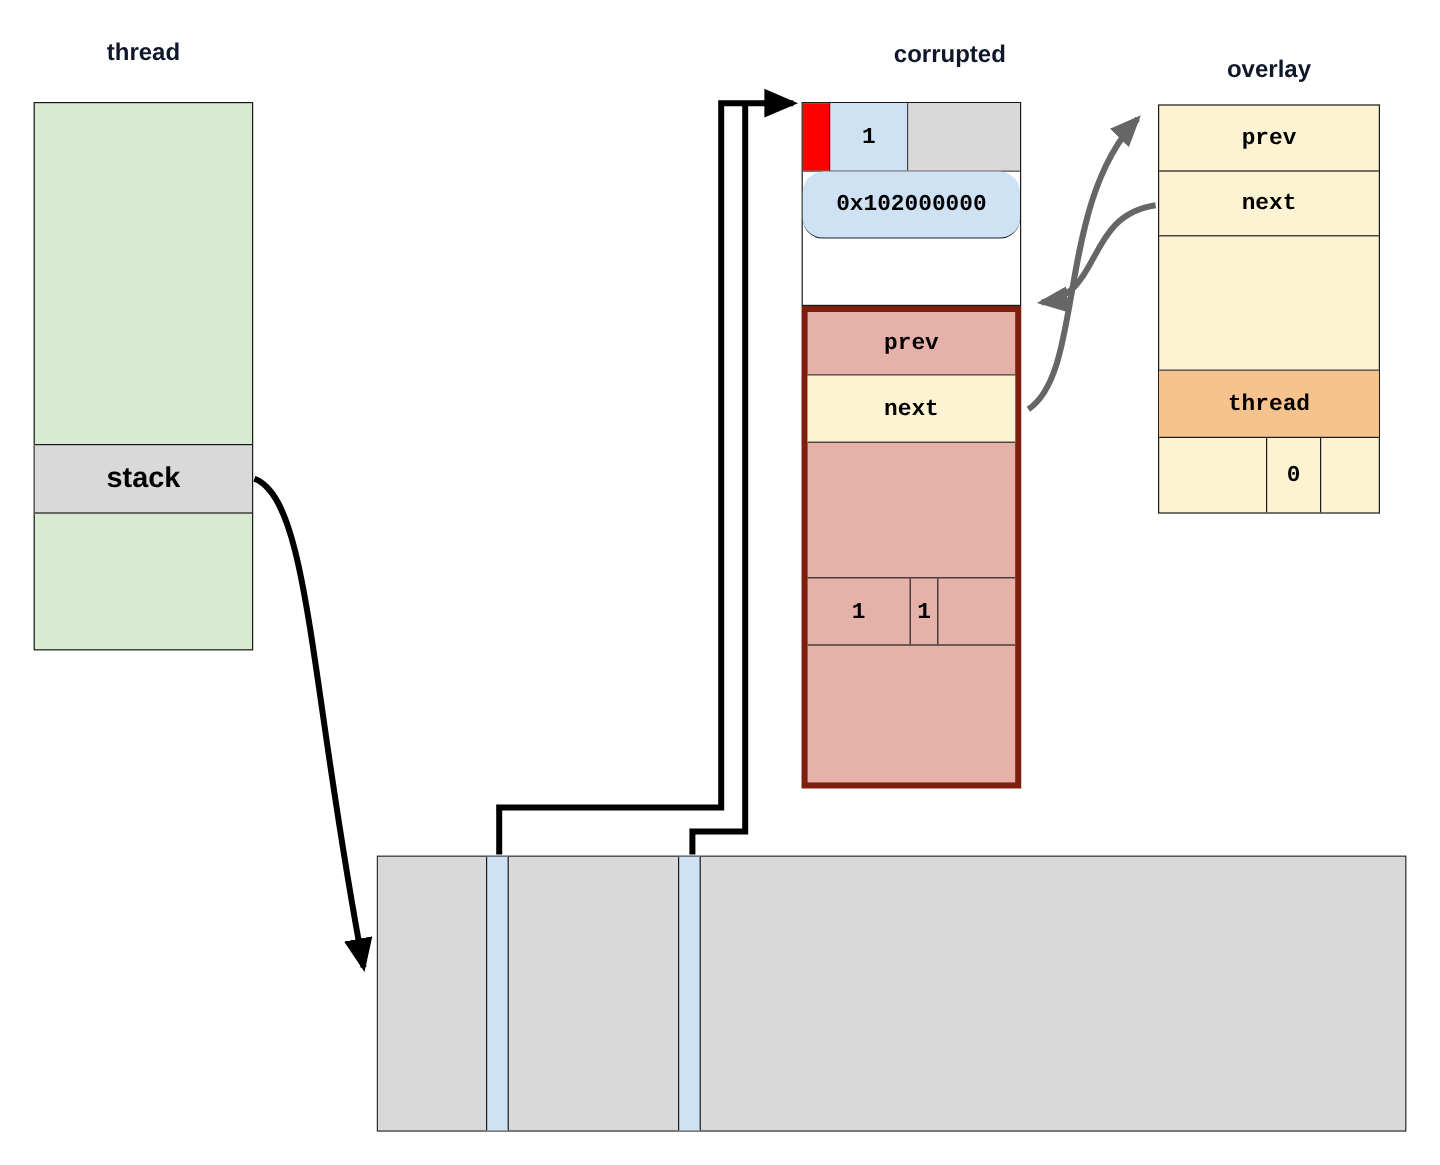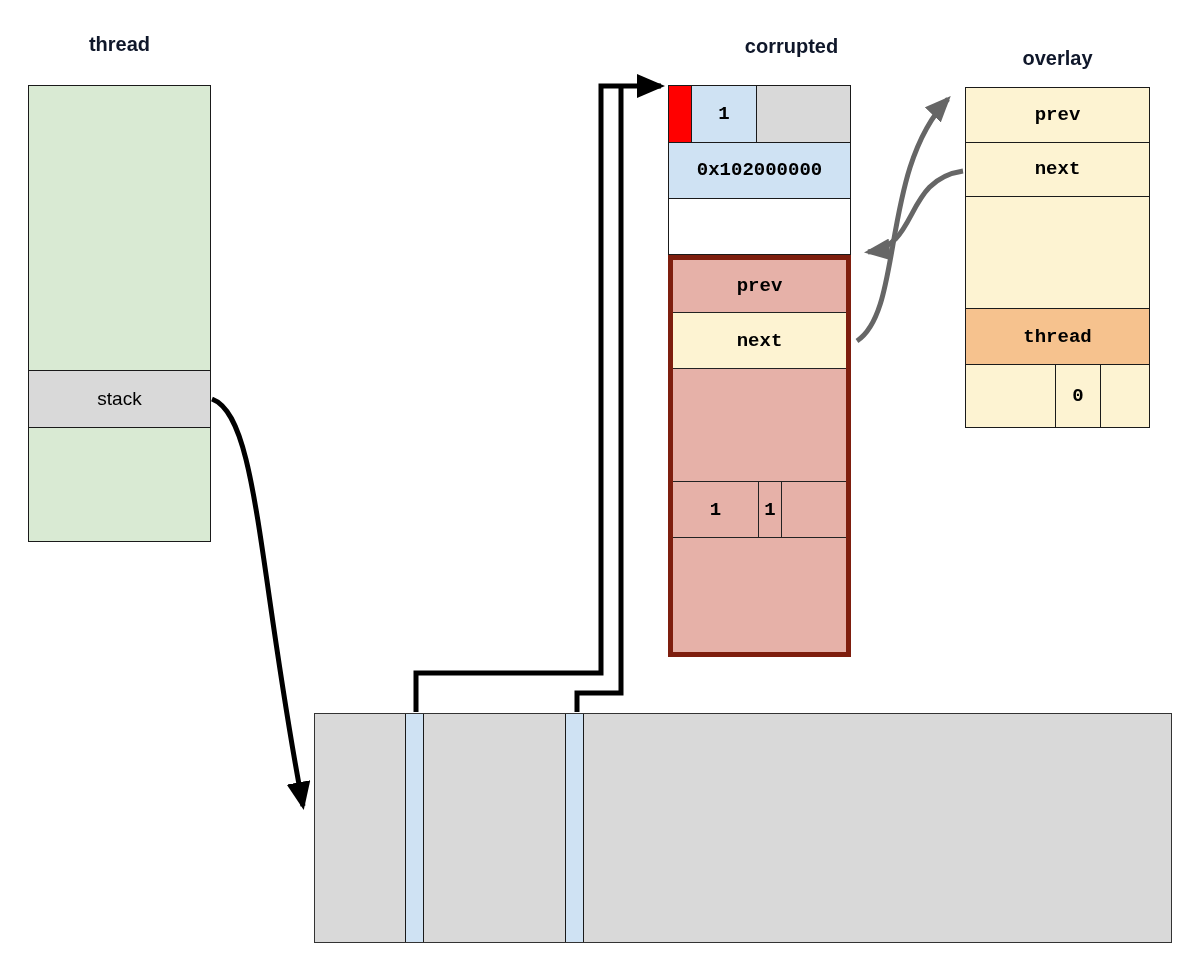--- a/index.html
+++ b/index.html
@@ -27,30 +27,30 @@
     display:flex;align-items:center;justify-content:center;
     box-sizing:border-box;
   }
   .box{position:absolute;box-sizing:border-box;}
 
   
   #thread-box{left:28px;top:85px;width:183px;height:457px;background:#d9ead3;border:1.5px solid #1a1a1a;}
   #stack-band{position:absolute;left:0;right:0;top:284px;height:58px;background:#d9d9d9;
     border-top:1.5px solid #1a1a1a;border-bottom:1.5px solid #1a1a1a;
     display:flex;align-items:center;justify-content:center;
-    font-weight:normal;font-size:19px;box-sizing:border-box;}
+    font-weight:bold;font-size:24px;box-sizing:border-box;}
 
   
   #corrupted-header{left:668px;top:85px;width:183px;height:170px;border:1.5px solid #1a1a1a;display:flex;flex-direction:column;}
   .ch-row{box-sizing:border-box;display:flex;}
   #ch-row1{height:56.5px;border-bottom:1.5px solid #1a1a1a;}
   #ch-red{width:23px;background:#ff0000;border-right:1.5px solid #1a1a1a;box-sizing:border-box;}
   #ch-one{width:65px;background:#cfe2f3;border-right:1.5px solid #1a1a1a;}
   #ch-spare{flex:1;background:#d9d9d9;}
-  #ch-row2{height:56.5px;border-bottom:1.5px solid #1a1a1a;background:#cfe2f3;align-items:center;justify-content:center;}
+  #ch-row2{height:56.5px;border-bottom:1.5px solid #1a1a1a;background:#cfe2f3;align-items:center;justify-content:center;border-radius:17px;}
   #ch-row3{flex:1;background:#cfe2f3;align-items:center;justify-content:center;}
 
   
   #freed-box{left:668px;top:255px;width:183px;height:402px;border:5px solid #7e1e0e;background:#e6b1a8;display:flex;flex-direction:column;}
   .fb-row{box-sizing:border-box;}
   #fb-prev{height:53px;border-bottom:1.5px solid #222;}
   #fb-next{height:56px;border-bottom:1.5px solid #222;background:#fdf3d2;}
   #fb-gap1{height:113px;border-bottom:1.5px solid #222;}
   #fb-ones{height:56px;border-bottom:1.5px solid #222;display:flex;}
   #fb-one-wide{width:86px;border-right:1.5px solid #222;box-sizing:border-box;}

